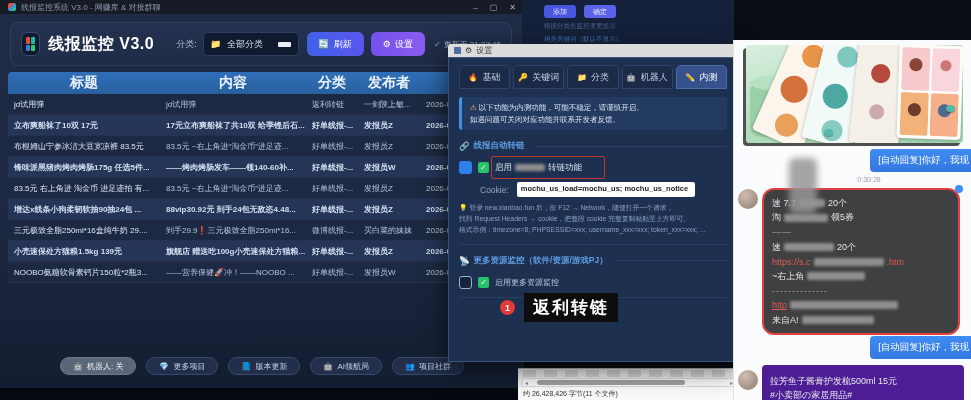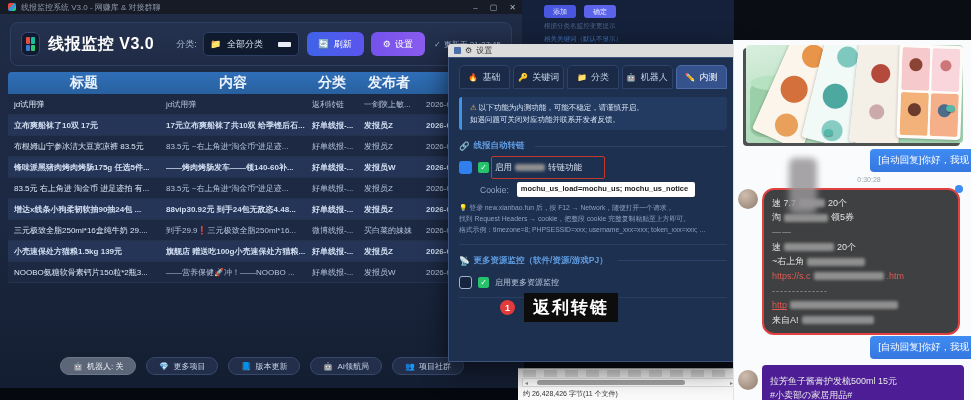--- a/index.html
+++ b/index.html
@@ -415,22 +415,22 @@
 
     <div class="bubble-right ar1">[自动回复]你好，我现</div>
     <div class="time">0:30:28</div>
 
     <div class="avatar av1"></div>
     <div class="deal-bubble">
         <div class="deal-line">速 7.7<span class="blur" style="width: 26px;"></span>20个</div>
         <div class="deal-line">淘<span class="blur" style="width: 44px;"></span>领5券</div>
         <div class="deal-line dash">——</div>
         <div class="deal-line">速<span class="blur" style="width: 50px;"></span>20个</div>
+        <div class="deal-line red">https://s.c<span class="blur" style="width: 70px;"></span>.htm</div>
         <div class="deal-line">~右上角<span class="blur" style="width: 58px;"></span></div>
-        <div class="deal-line red">https://s.c<span class="blur" style="width: 70px;"></span>.htm</div>
         <div class="deal-line dash">--------------</div>
         <div class="deal-line red u">http<span class="blur" style="width: 108px;"></span></div>
         <div class="deal-line">来自A!<span class="blur" style="width: 72px;"></span></div>
       </div>
     <div class="censor-blob"></div>
     <div class="pin"></div>
 
     <div class="bubble-right ar2">[自动回复]你好，我现</div>
 
     <div class="avatar av2"></div>

